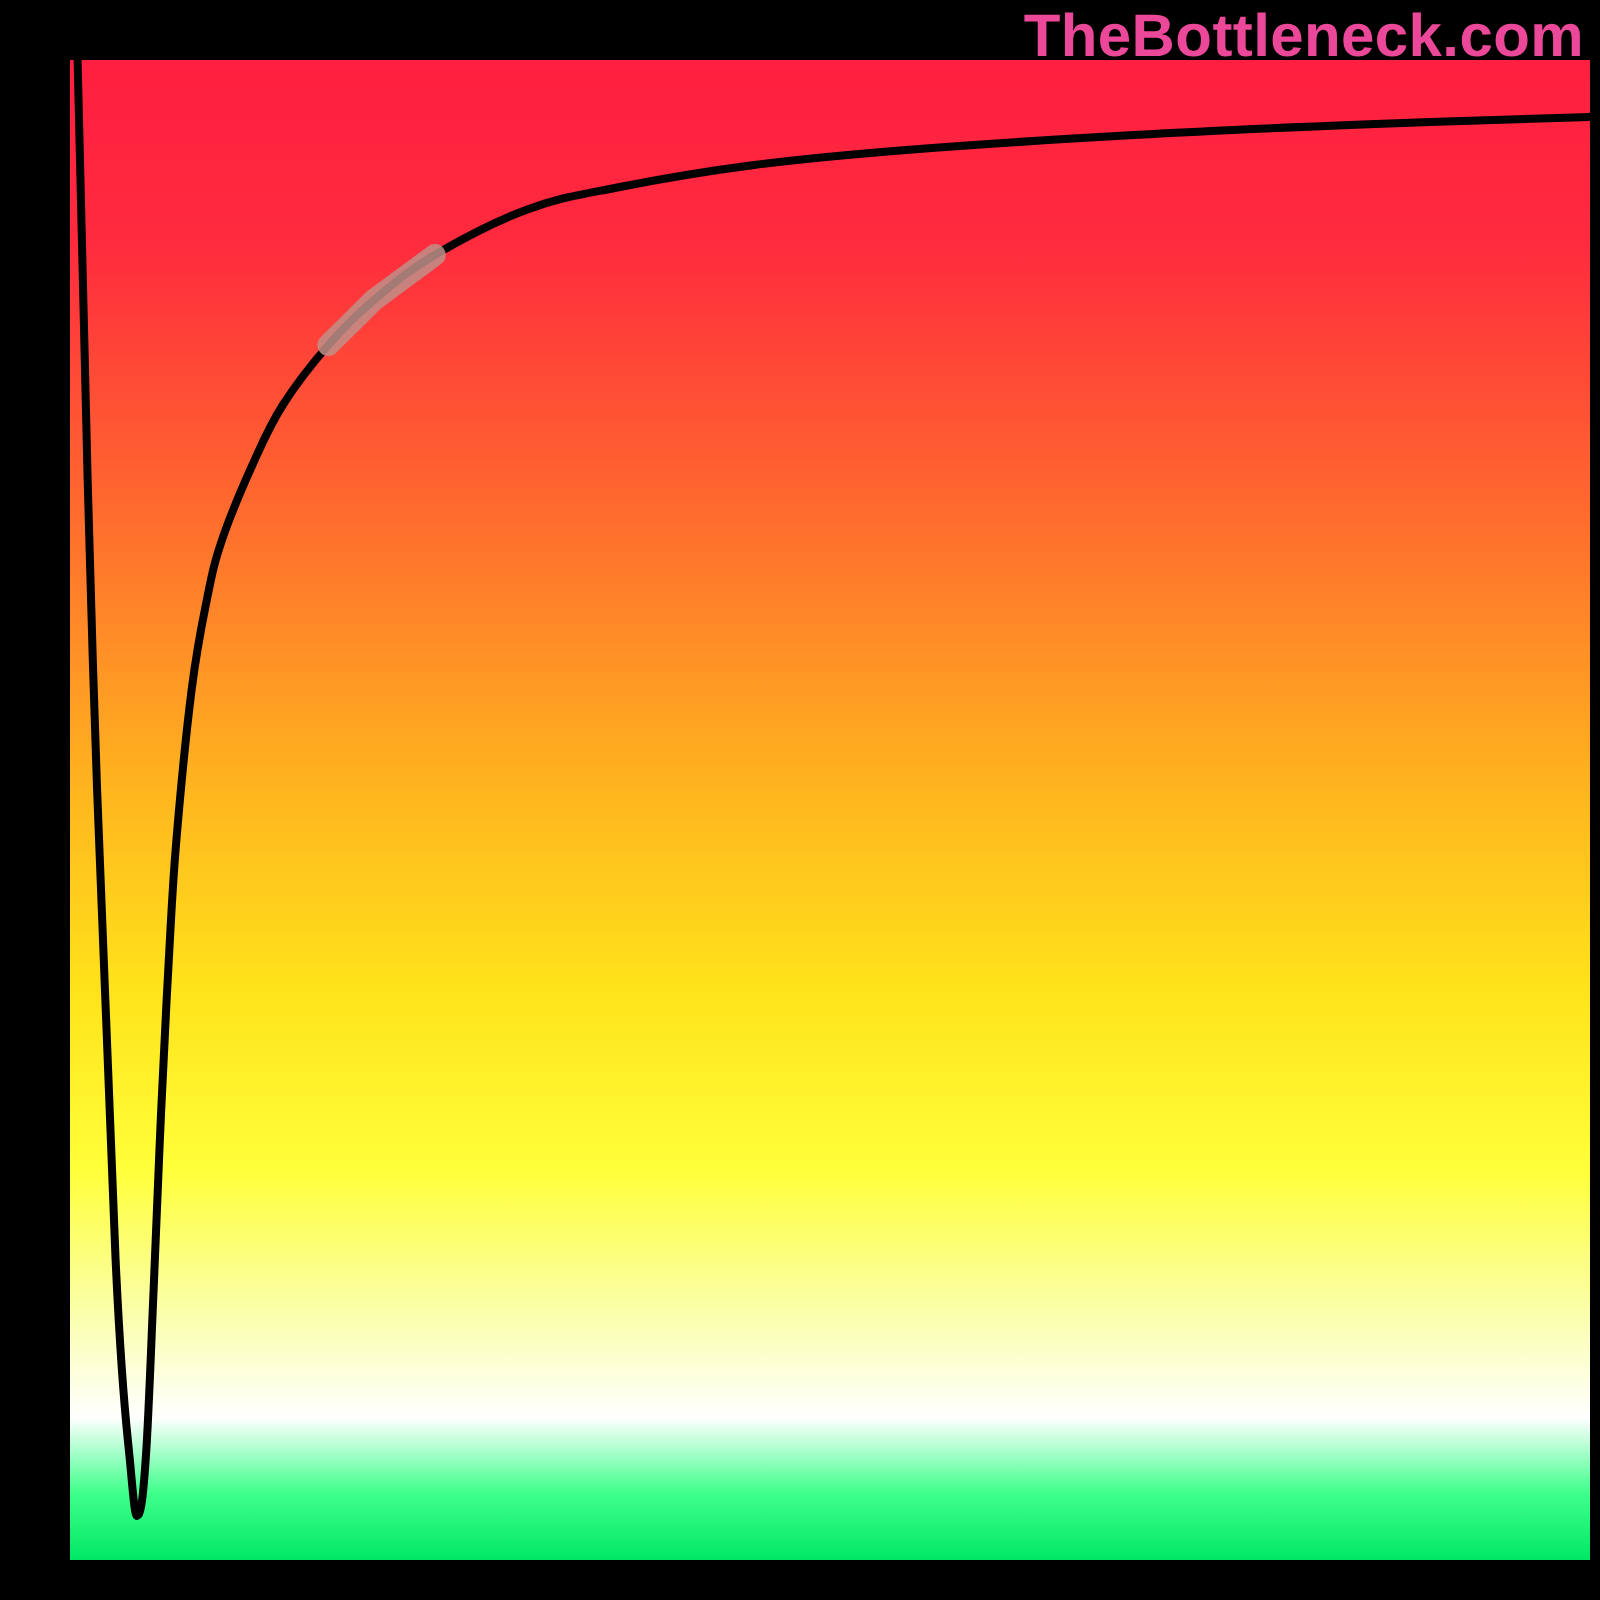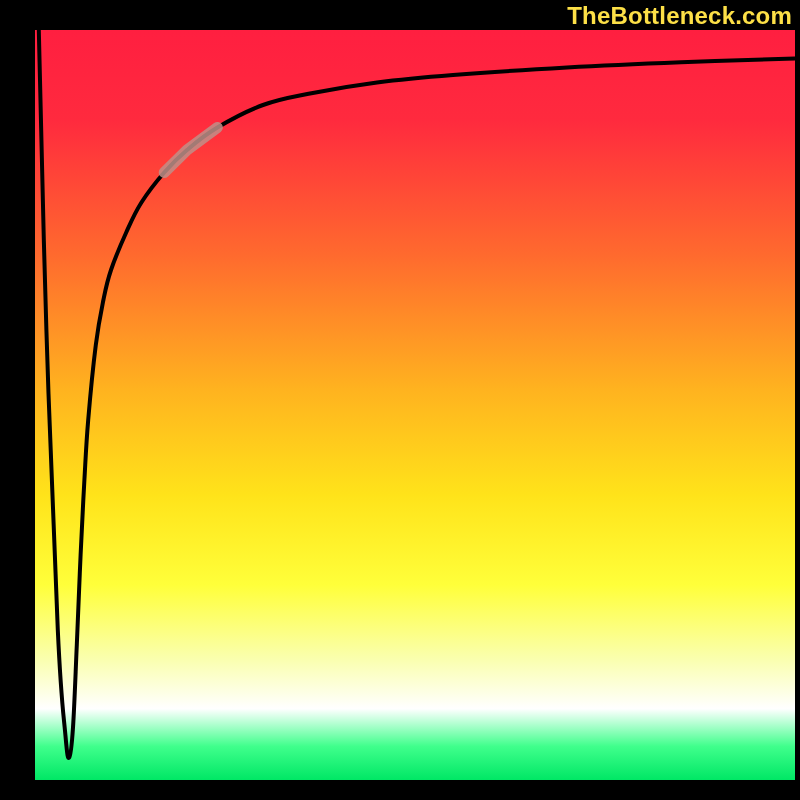--- a/index.html
+++ b/index.html
@@ -16,23 +16,23 @@
     left: 0;
     top: 0;
     width: 800px;
     height: 800px;
     background: #000;
   }
   .watermark {
     position: absolute;
     top: 2px;
     right: 8px;
-    font-size: 24px;
+    font-size: 30px;
     font-weight: 600;
-    color: #fde047;
+    color: #ec4899;
     letter-spacing: 0.2px;
     z-index: 5;
   }
   .plot-area {
     position: absolute;
     left: 35px;
     top: 30px;
     width: 760px;
     height: 750px;
   }

